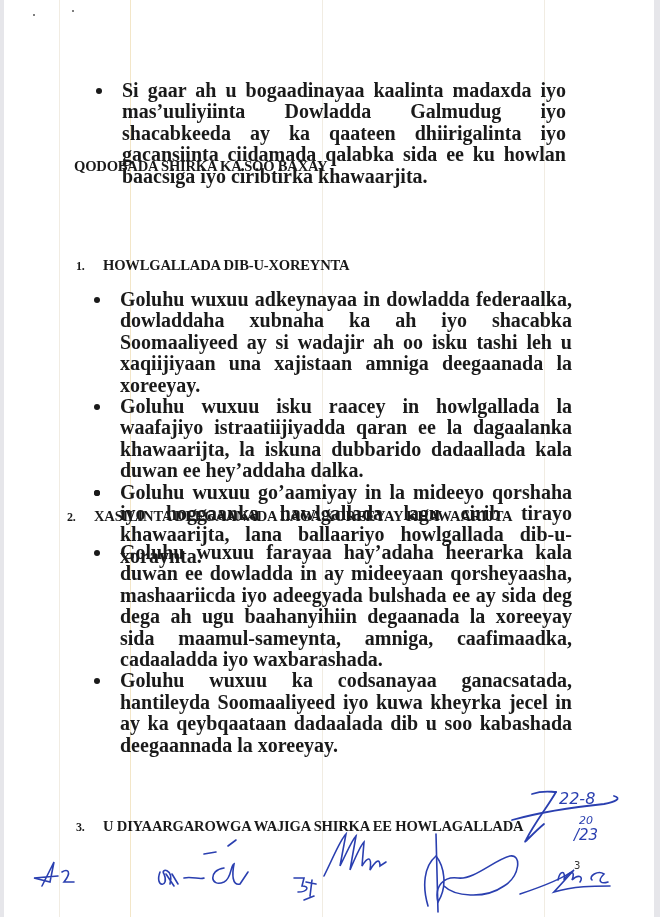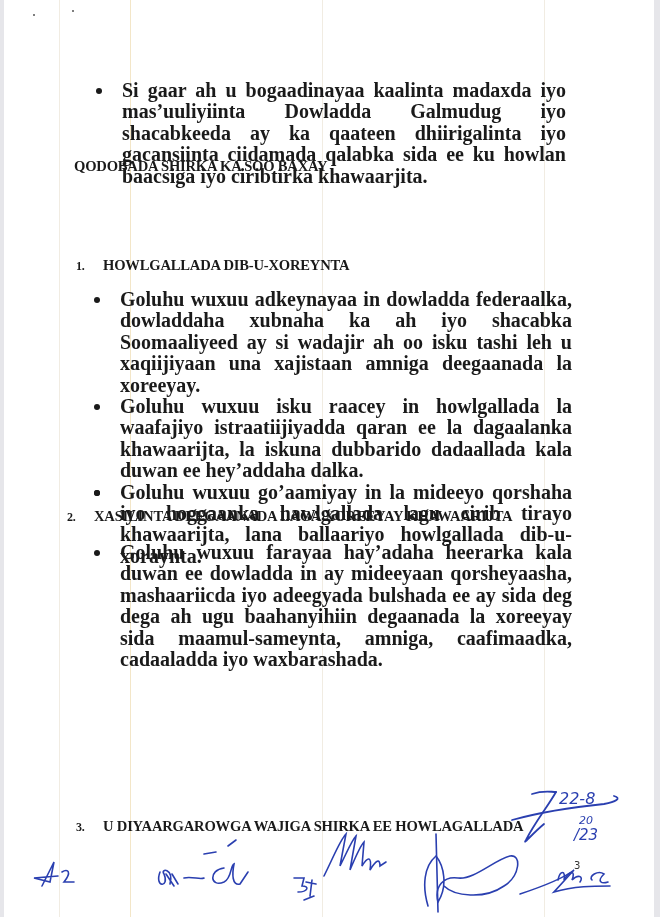--- a/index.html
+++ b/index.html
@@ -69,20 +69,24 @@
   </ul>
 
   <div class="heading" style="left:63px;top:508px">
     <span class="num">2.</span><span>XASILINTA DEEGAANADA LAGA XOREEYAY KHAWAARIJTA</span>
   </div>
   <ul class="bullet-list" style="left:88px;top:542px;width:480px">
     <li class="bullet-item">
       <span class="bullet-dot"></span>
       <span>Goluhu wuxuu farayaa hay’adaha heerarka kala duwan ee dowladda in ay mideeyaan qorsheyaasha, mashaariicda iyo adeegyada bulshada ee ay sida deg dega ah ugu baahanyihiin degaanada la xoreeyay sida maamul-sameynta, amniga, caafimaadka, cadaaladda iyo waxbarashada.</span>
     </li>
+    <li class="bullet-item">
+      <span class="bullet-dot"></span>
+      <span>Goluhu wuxuu ka codsanayaa ganacsatada, hantileyda Soomaaliyeed iyo kuwa kheyrka jecel in ay ka qeybqaataan dadaalada dib u soo kabashada deegaannada la xoreeyay.</span>
+    </li>
   </ul>
 
   <div class="heading" style="left:72px;top:818px">
     <span class="num">3.</span><span>U DIYAARGAROWGA WAJIGA SHIRKA EE HOWLAGALLADA</span>
   </div>
 
   <div class="sig" style="left:500px;top:784px">
     <svg width="120" height="66" viewBox="0 0 120 66" fill="none" stroke="#2a3fb0" stroke-width="1.8" stroke-linecap="round">
       <path d="M28 10 C 40 6, 46 8, 52 8"></path>
       <path d="M52 8 C 44 22, 30 40, 22 56 C 18 62, 28 50, 40 40"></path>

